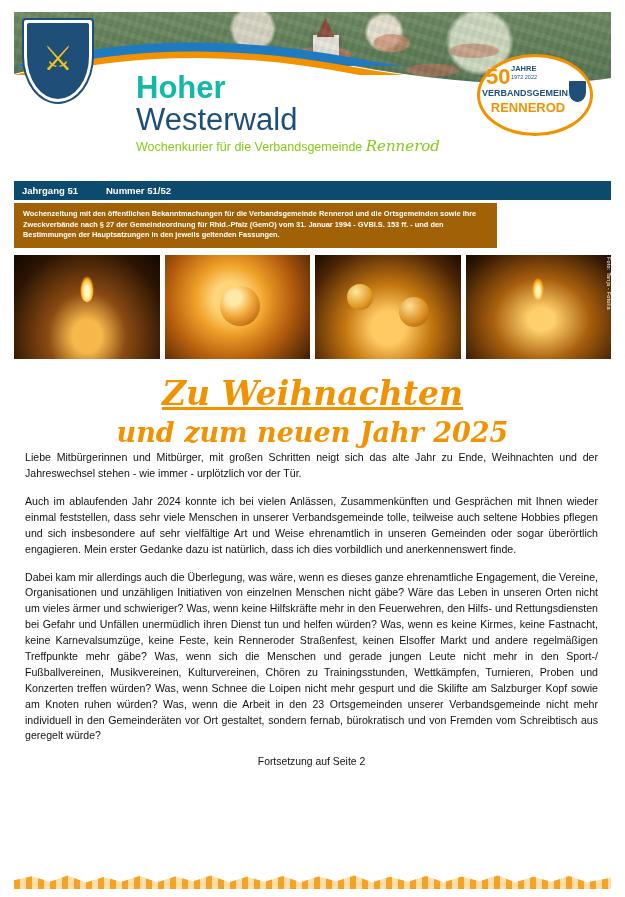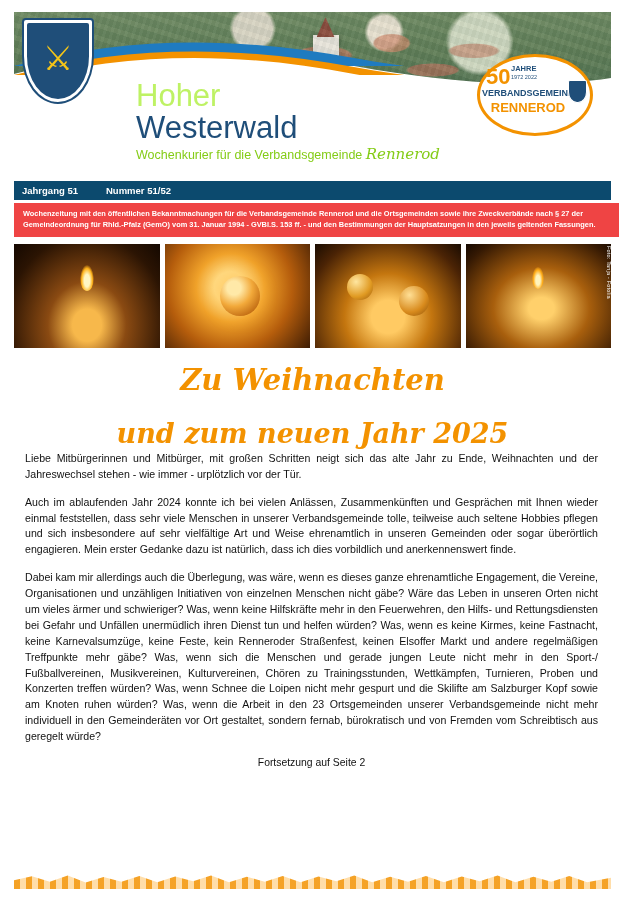--- a/index.html
+++ b/index.html
@@ -95,21 +95,21 @@
     color:#f5c518;font-size:34px;line-height:1;
   }
   .crest-caption{
     position:absolute;left:4px;top:96px;width:80px;
     text-align:center;font-size:8.5px;font-weight:bold;color:#1f4e79;line-height:1.25;
   }
 
   .title-block{
     position:absolute;left:122px;top:60px;
   }
-  .title-1{font-size:31px;color:#bef264;line-height:1.02;font-weight:400;margin-top:8px;}
+  .title-1{font-size:31px;color:#14b8a6;line-height:1.02;font-weight:700;}
   .title-2{font-size:31px;color:#1f4e79;line-height:1.02;font-weight:400;}
   .subtitle{
     font-size:12.5px;color:#84cc16;margin-top:2px;
   }
   .subtitle .script{
     font-family:"DejaVu Serif",serif;font-style:italic;font-size:15px;
   }
 
   .badge{
     position:absolute;right:18px;top:42px;width:116px;height:82px;
@@ -144,21 +144,21 @@
     width:597px;height:19px;background:#0c4a6e;color:#ffffff;
     display:flex;align-items:center;font-size:9.5px;font-weight:bold;
     box-sizing:border-box;padding:0 8px;margin-top:3px;
   }
   .infobar .jg{width:84px;}
   .infobar .dt{flex:1;}
   .infobar .nr{text-align:center;}
 
   
   .legalbox{
-    width:605px;background:#ef4444;color:#ffffff;
+    width:483px;background:#a16207;color:#ffffff;
     font-size:7.4px;line-height:1.45;font-weight:bold;
     box-sizing:border-box;padding:6px 13px 7px 9px;margin-top:3px;
   }
 
   
   .photostrip{
     display:flex;gap:5px;margin-top:7px;width:597px;height:104px;position:relative;
   }
   .ph{flex:1;position:relative;overflow:hidden;}
   .ph1{background:radial-gradient(ellipse at 50% 78%, #f7b84b 0 14%, #8a4a12 38%, #2b1403 78%, #140800 100%);}
@@ -181,22 +181,22 @@
     writing-mode:vertical-rl;
     letter-spacing:.2px;
   }
 
   
   .headline{
     text-align:center;margin-top:16px;
     font-family:"DejaVu Serif",serif;font-style:italic;font-weight:bold;
     color:#f39200;
   }
-  .hl1{font-size:29px;line-height:1.15;}
-  .hl2{font-size:27px;line-height:1.15;margin-top:20px;}
+  .hl1{font-size:33px;line-height:1.15;text-decoration:underline;}
+  .hl2{font-size:27px;line-height:1.15;margin-top:4px;}
 
   
   .body{
     margin-top:2px;width:573px;margin-left:11px;
     font-size:10.6px;line-height:1.5;color:#111;
     text-align:justify;
   }
   .body p{margin:0 0 12px 0;}
   .body p.p3{text-align:justify;}
   .fortsetzung{

